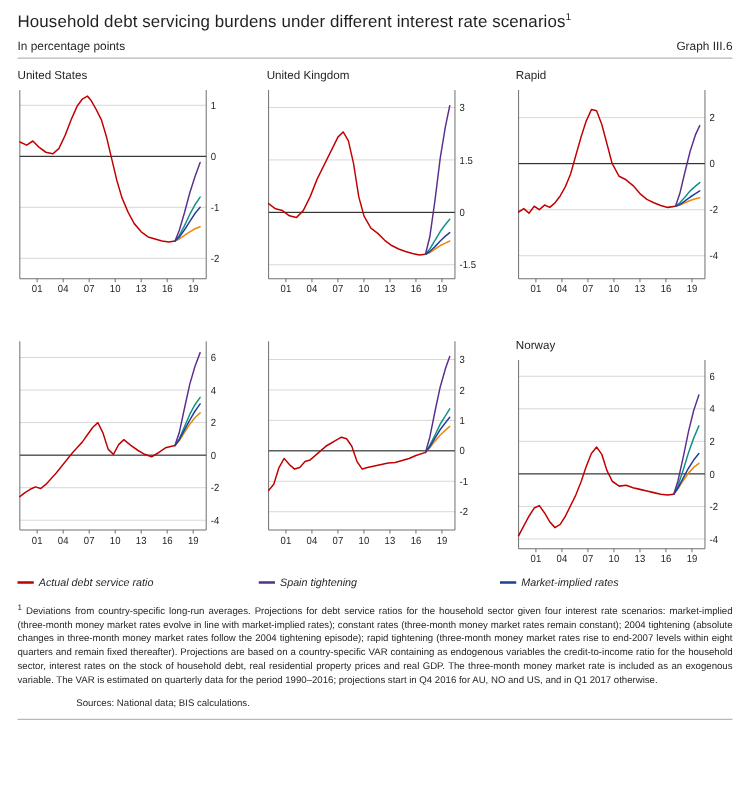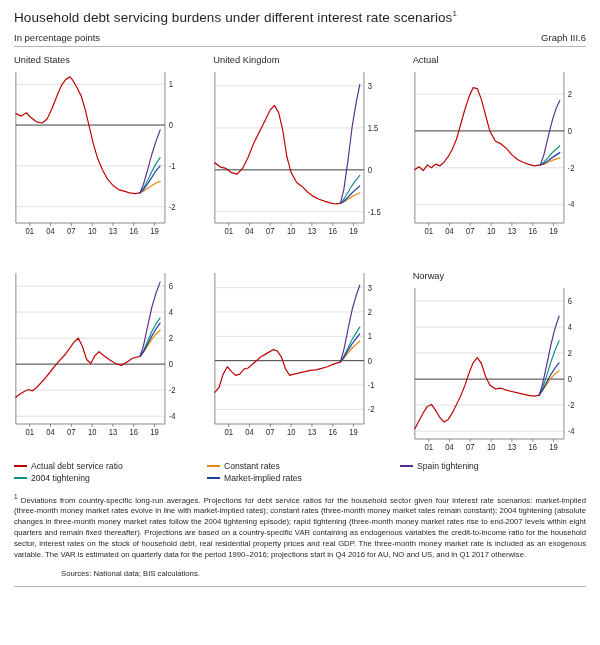--- a/index.html
+++ b/index.html
@@ -36,20 +36,21 @@
   .panel-title{font-size:9.3px;margin:4px 0 1px 0;}
   .plot{position:relative;width:100%;height:175px;}
   .plot svg{display:block;width:100%;height:100%;}
   .legend{
     margin-top:4px;
     display:grid;
     grid-template-columns:1fr 1fr 1fr;
     column-gap:7px;
     row-gap:2px;
     font-size:8.6px;
+    font-style:italic;
   }
   .lg-item{display:flex;align-items:center;gap:4px;white-space:nowrap;}
   .swatch{display:inline-block;width:13px;height:2px;flex:0 0 auto;}
   .footnotes{
     margin-top:9px;
     font-size:7.7px;
     line-height:1.42;
     text-align:justify;
   }
   .footnotes sup{font-size:6.4px;vertical-align:super;}
@@ -137,21 +138,21 @@
             <text x="150.8372093023256" y="168" text-anchor="middle" font-size="8.2" fill="#231f20" font-family="&quot;Liberation Sans&quot;, sans-serif">19</text>
             <path d="M2.00 96.88 L7.95 101.07 L13.91 102.47 L19.86 106.67 L25.81 108.06 L31.77 102.47 L37.72 91.29 L43.67 77.31 L49.63 66.12 L55.58 54.94 L61.53 43.75 L66.00 39.56 L70.47 46.55 L74.93 64.72 L79.40 91.29 L83.86 106.67 L89.81 116.45 L95.77 120.65 L101.72 126.24 L107.67 130.44 L113.63 133.23 L119.58 135.19 L125.53 136.87 L131.49 137.99 L136.70 137.43 " fill="none" stroke="#c00000" stroke-width="1.25" stroke-linejoin="round" stroke-linecap="round"></path>
             <path d="M136.70 137.43 L140.42 136.03 L144.88 133.23 L149.35 130.44 L153.81 128.48 L157.53 126.80 " fill="none" stroke="#e8860d" stroke-width="1.25" stroke-linejoin="round" stroke-linecap="round"></path>
             <path d="M136.70 137.43 L140.42 133.23 L144.88 126.24 L149.35 119.25 L153.81 113.66 L157.53 109.46 " fill="none" stroke="#0f8f8a" stroke-width="1.25" stroke-linejoin="round" stroke-linecap="round"></path>
             <path d="M136.70 137.43 L140.42 135.19 L144.88 131.27 L149.35 126.80 L153.81 122.89 L157.53 120.09 " fill="none" stroke="#1f3f9e" stroke-width="1.25" stroke-linejoin="round" stroke-linecap="round"></path>
             <path d="M136.70 137.43 L140.42 123.44 L144.88 94.08 L149.35 60.53 L153.81 35.36 L157.53 18.58 " fill="none" stroke="#5b2d8e" stroke-width="1.25" stroke-linejoin="round" stroke-linecap="round"></path>
           </svg>
         </div>
     </div>
     <div class="panel">
-      <div class="panel-title">Actual</div>
+      <div class="panel-title">Rapid</div>
       <div class="plot">
           <svg viewBox="0 0 186 175" preserveAspectRatio="none">
             <line x1="2" y1="138.58536585365854" x2="162" y2="138.58536585365854" stroke="#c9c9c9" stroke-width="0.6"></line>
             <text x="166" y="141.48536585365855" text-anchor="start" font-size="8.2" fill="#231f20" font-family="&quot;Liberation Sans&quot;, sans-serif">-4</text>
             <line x1="2" y1="101.75609756097563" x2="162" y2="101.75609756097563" stroke="#c9c9c9" stroke-width="0.6"></line>
             <text x="166" y="104.65609756097564" text-anchor="start" font-size="8.2" fill="#231f20" font-family="&quot;Liberation Sans&quot;, sans-serif">-2</text>
             <line x1="2" y1="64.92682926829269" x2="162" y2="64.92682926829269" stroke="#000000" stroke-width="0.8"></line>
             <text x="166" y="67.8268292682927" text-anchor="start" font-size="8.2" fill="#231f20" font-family="&quot;Liberation Sans&quot;, sans-serif">0</text>
             <line x1="2" y1="28.097560975609763" x2="162" y2="28.097560975609763" stroke="#c9c9c9" stroke-width="0.6"></line>
             <text x="166" y="30.997560975609762" text-anchor="start" font-size="8.2" fill="#231f20" font-family="&quot;Liberation Sans&quot;, sans-serif">2</text>
@@ -302,30 +303,22 @@
         </div>
     </div>
   </div>
 
   <div class="legend">
     <div class="lg-item">
       <span class="swatch" style="background: rgb(192, 0, 0);"></span>
       <span>Actual debt service ratio</span>
     </div>
     <div class="lg-item">
-      <span class="swatch" style="background: rgb(232, 134, 13);"></span>
-      <span>Constant rates</span>
-    </div>
-    <div class="lg-item">
       <span class="swatch" style="background: rgb(91, 45, 142);"></span>
       <span>Spain tightening</span>
-    </div>
-    <div class="lg-item">
-      <span class="swatch" style="background: rgb(15, 143, 138);"></span>
-      <span>2004 tightening</span>
     </div>
     <div class="lg-item">
       <span class="swatch" style="background: rgb(31, 63, 158);"></span>
       <span>Market-implied rates</span>
     </div>
     <div class="lg-item"></div>
   </div>
 
   <div class="footnotes"><sup>1</sup> <span>Deviations from country-specific long-run averages. Projections for debt service ratios for the household sector given four interest rate scenarios: market-implied (three-month money market rates evolve in line with market-implied rates); constant rates (three-month money market rates remain constant); 2004 tightening (absolute changes in three-month money market rates follow the 2004 tightening episode); rapid tightening (three-month money market rates rise to end-2007 levels within eight quarters and remain fixed thereafter). Projections are based on a country-specific VAR containing as endogenous variables the credit-to-income ratio for the household sector, interest rates on the stock of household debt, real residential property prices and real GDP. The three-month money market rate is included as an exogenous variable. The VAR is estimated on quarterly data for the period 1990–2016; projections start in Q4 2016 for AU, NO and US, and in Q1 2017 otherwise.</span></div>
 

